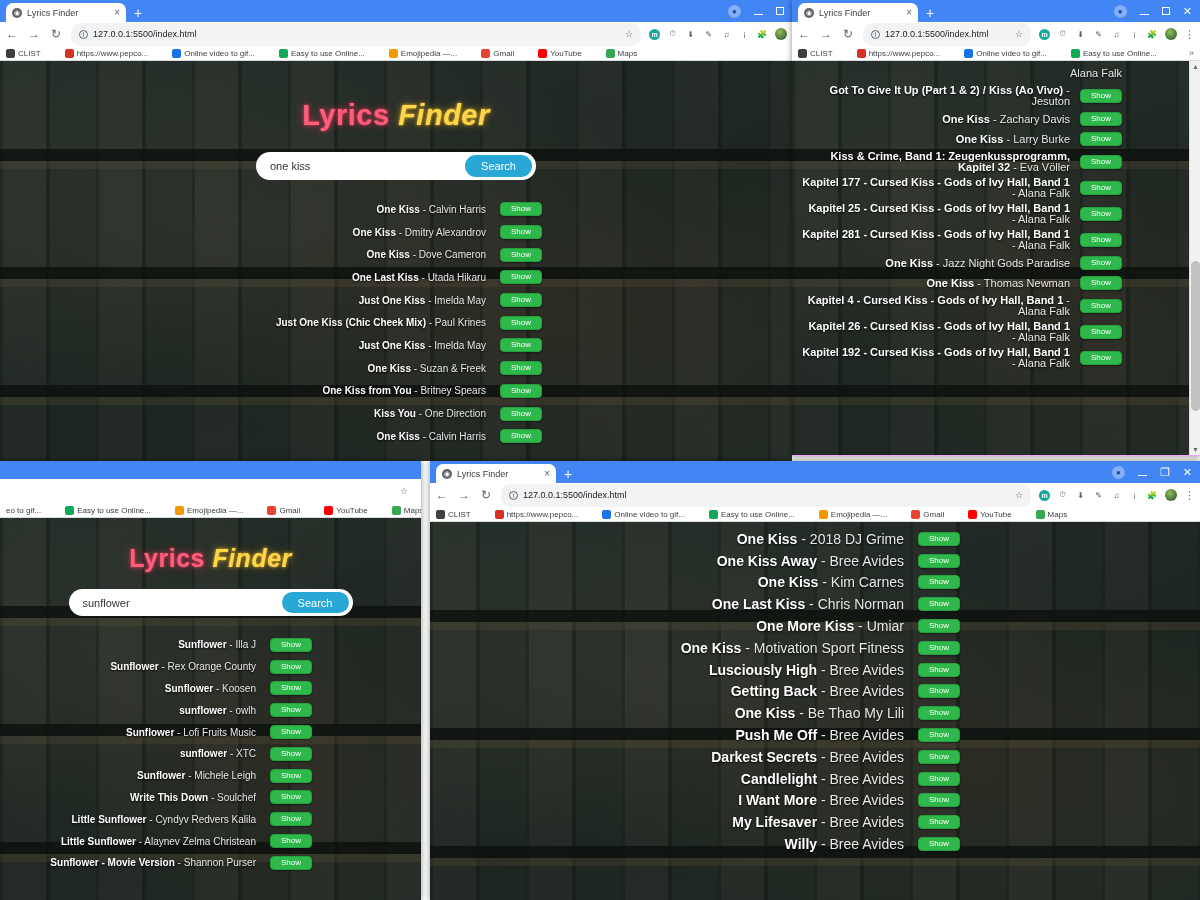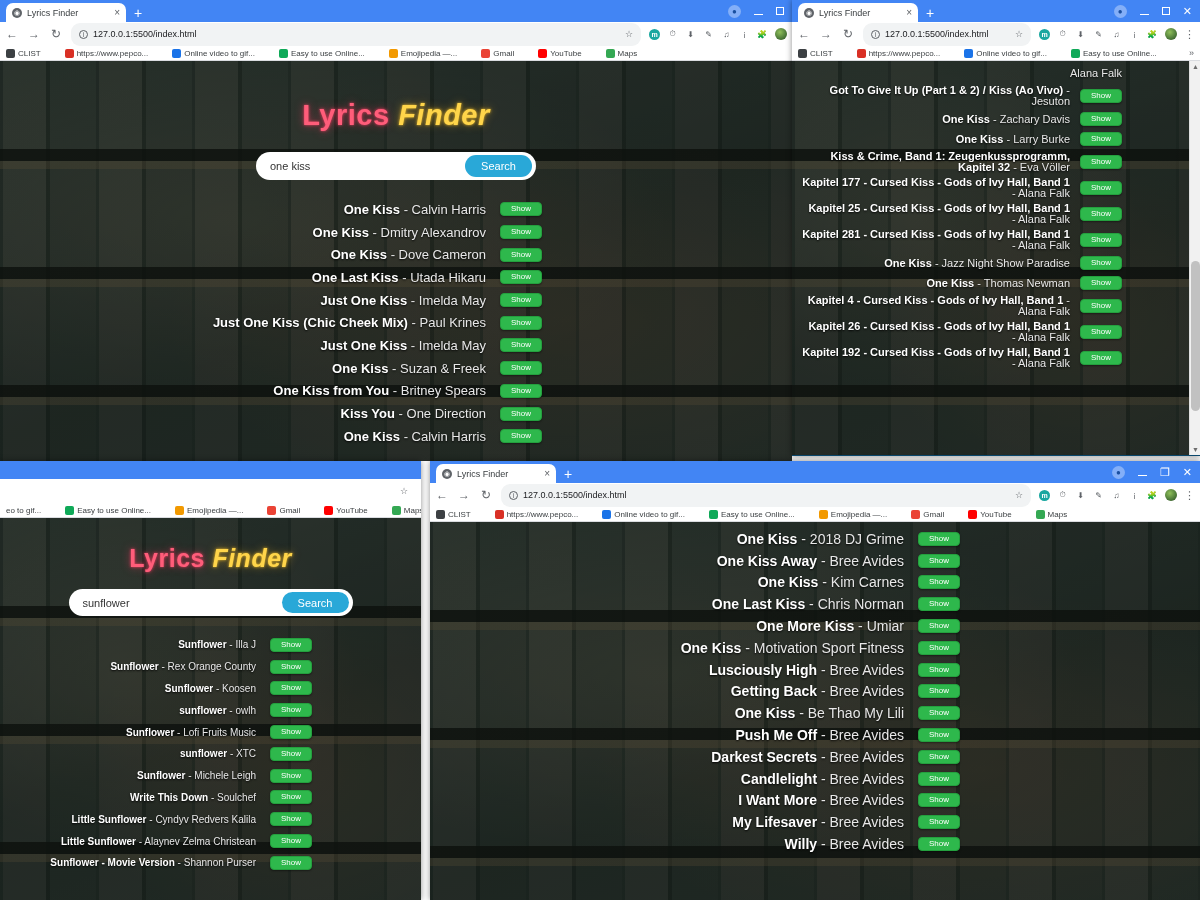--- a/index.html
+++ b/index.html
@@ -4,21 +4,21 @@
 <style>
   * { box-sizing: border-box; margin:0; padding:0; }
   html,body {
     width:1200px; height:900px; overflow:hidden;
     font-family:"Liberation Sans", sans-serif;
     background:#ffffff;
   }
   #root { position:relative; width:1200px; height:900px; background:#fff; }
 
   
-  .win { position:absolute; background:#0c4a6e; overflow:hidden; }
+  .win { position:absolute; background:#f0abfc; overflow:hidden; }
   .win.shadow { box-shadow:0 0 6px rgba(0,0,0,.45); }
 
   .tabstrip { background:#4285f4; height:22px; position:relative; display:flex; align-items:flex-end; }
   .tab { background:#fff; height:19px; border-radius:7px 7px 0 0; display:flex; align-items:center;
          padding:0 6px; margin-left:6px; min-width:120px; position:relative; }
   .tab .favicon { width:10px;height:10px;border-radius:50%;background:#5f6368;margin-right:5px;flex:0 0 auto;
                   display:flex;align-items:center;justify-content:center;color:#fff;font-size:7px;}
   .tab .tlabel { font-size:9px; color:#3c4043; white-space:nowrap; overflow:hidden; flex:1 1 auto; }
   .tab .tclose { font-size:10px;color:#5f6368;margin-left:4px; }
   .newtab { color:#fff; font-size:14px; margin-left:8px; margin-bottom:2px; line-height:1; }
@@ -105,21 +105,21 @@
   
   #win1 { left:0; top:0; width:792px; height:461px; }
   #win1 .page { height:400px; }
   #win1 .hero { padding-top:38px; }
   #win1 .logo { font-size:29px; }
   #win1 .searchbar { margin-top:20px; width:280px; height:28px; padding:0 4px 0 14px; }
   #win1 .searchbar input { font-size:11px; }
   #win1 .searchbtn { width:67px; height:22px; font-size:11px; }
   #win1 .results { margin-top:18px; padding:0 0 0 0; }
   #win1 .row { height:22.7px; padding-right:250px; }
-  #win1 .rowtitle { font-size:13px; font-weight:bold; }
+  #win1 .rowtitle { font-size:10px; font-weight:bold; }
   #win1 .showbtn { width:42px; height:14px; font-size:8px; line-height:12px; margin-left:14px; }
 
   
   #win2 { left:792px; top:0; width:408px; height:456px; }
   #win2 .page { height:394px; }
   #win2 .results { padding-top:2px; }
   #win2 .row { min-height:20px; padding:2px 78px 2px 10px; }
   #win2 .rowtitle { font-size:11px; font-weight:bold; line-height:11px; }
   #win2 .showbtn { width:42px; height:14px; font-size:8px; line-height:12px; margin-left:10px; }
   #win2 .pager { margin-top:10px; }
@@ -365,21 +365,21 @@
           </div>
           <div class="row">
             <div class="rowtitle"><b>Kapitel 25 - Cursed Kiss - Gods of Ivy Hall, Band 1</b> <span>- Alana Falk</span></div>
             <button class="showbtn">Show</button>
           </div>
           <div class="row">
             <div class="rowtitle"><b>Kapitel 281 - Cursed Kiss - Gods of Ivy Hall, Band 1</b> <span>- Alana Falk</span></div>
             <button class="showbtn">Show</button>
           </div>
           <div class="row">
-            <div class="rowtitle"><b>One Kiss</b> <span>- Jazz Night Show Paradise</span></div>
+            <div class="rowtitle"><b>One Kiss</b> <span>- Jazz Night Gods Paradise</span></div>
             <button class="showbtn">Show</button>
           </div>
           <div class="row">
             <div class="rowtitle"><b>One Kiss</b> <span>- Thomas Newman</span></div>
             <button class="showbtn">Show</button>
           </div>
           <div class="row">
             <div class="rowtitle"><b>Kapitel 4 - Cursed Kiss - Gods of Ivy Hall, Band 1</b> <span>- Alana Falk</span></div>
             <button class="showbtn">Show</button>
           </div>

